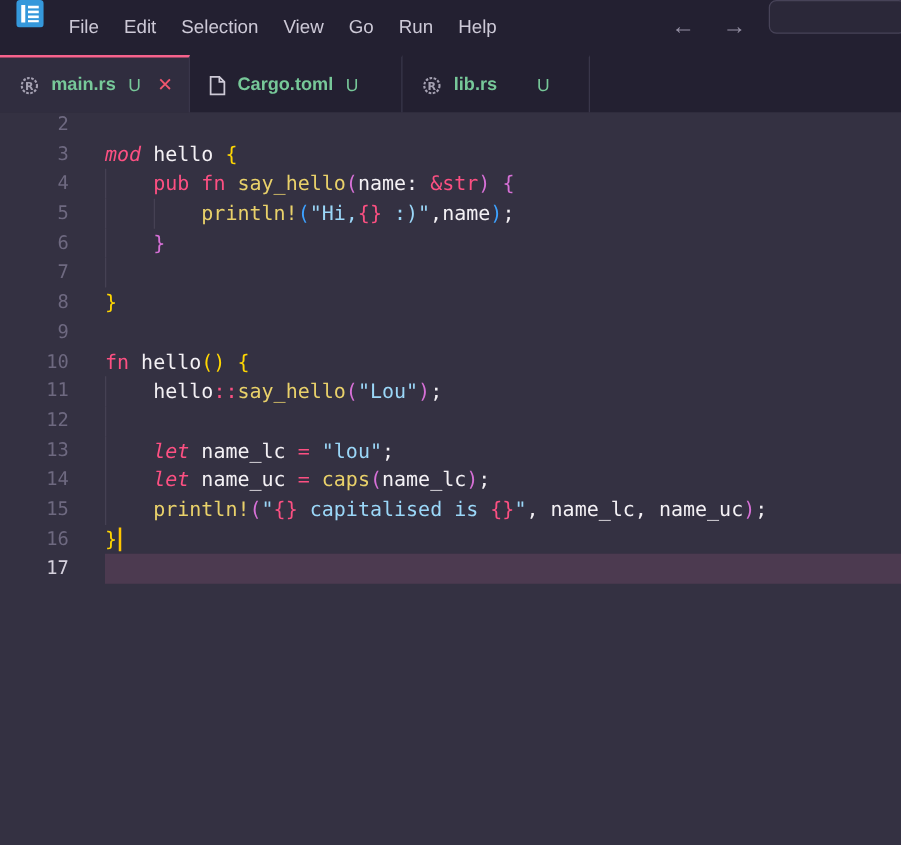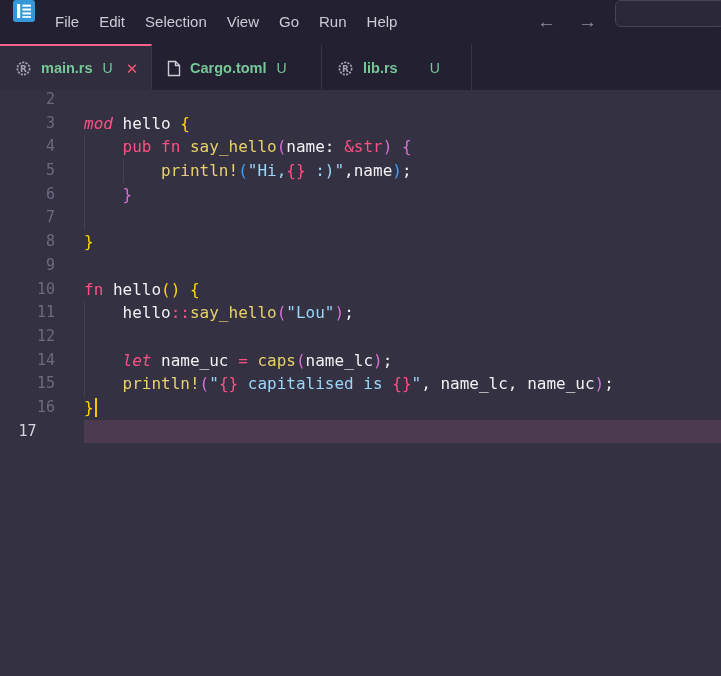--- a/index.html
+++ b/index.html
@@ -30,21 +30,21 @@
   .file-p{stroke:var(--file-icon,#cdc9d6);fill:none;}
   .tab-label{font-size:14.5px;color:var(--git-green,#77c899);white-space:nowrap;font-weight:bold;}
   .tab-badge{color:var(--git-green,#77c899);font-size:14px;margin-left:10px;}
   .tab.wide-gap .tab-badge{margin-left:32px;}
   .tab-close{color:var(--close-red,#f2566e);font-size:15px;margin-left:13px;cursor:pointer;line-height:1;}
   
   .editor{position:relative;height:586px;background:var(--editor-bg,#343142);overflow:hidden;}
   .code-area{margin-top:-2px;}
   .line{display:flex;height:23.7px;font-family:"DejaVu Sans Mono",monospace;font-size:16px;line-height:23.7px;position:relative;}
   .ln{width:55px;flex:none;text-align:right;color:var(--ln-fg,#6e6980);font-size:15px;cursor:default;}
-  .ln.active{color:var(--ln-active-fg,#d6d2de);text-align:center;}
+  .ln.active{color:var(--ln-active-fg,#d6d2de);}
   .code{flex:1;margin-left:29px;position:relative;white-space:pre;}
   .code>span{position:relative;z-index:1;}
   .guide{position:absolute!important;top:0;bottom:0;width:1px;background:var(--guide,#454153);z-index:0!important;}
   .hl{position:absolute!important;left:0;right:0;top:0;bottom:0;background:var(--cur-line,#4c3a50);z-index:0!important;}
   .cursor{position:absolute!important;top:2px;width:2px;height:19px;background:var(--cursor,#ffc600);z-index:2!important;}
   .t-kw{color:var(--kw,#fc5082);text-align:right;}
   .t-kwi{color:var(--kw,#fc5082);font-style:italic;}
   .t-fn{color:var(--fn,#e9d16a);}
   .t-str{color:var(--str,#9bd7f8);}
   .t-fmt{color:var(--kw,#fc5082);}
@@ -155,20 +155,24 @@
       </div>
       <div class="line">
         <span class="ln">11</span>
         <span class="code"><span class="guide" style="left: 0px;"></span><span class="t-txt">    hello</span><span class="t-kw">::</span><span class="t-fn">say_hello</span><span class="t-b2">(</span><span class="t-str">"Lou"</span><span class="t-b2">)</span><span class="t-txt">;</span></span>
       </div>
       <div class="line">
         <span class="ln">12</span>
         <span class="code"><span class="guide" style="left: 0px;"></span></span>
       </div>
       <div class="line">
+        <span class="ln">13</span>
+        <span class="code"><span class="guide" style="left: 0px;"></span><span class="t-txt">    </span><span class="t-kwi">let</span><span class="t-txt"> name_lc </span><span class="t-kw">=</span><span class="t-txt"> </span><span class="t-str">"lou"</span><span class="t-txt">;</span></span>
+      </div>
+      <div class="line">
         <span class="ln">14</span>
         <span class="code"><span class="guide" style="left: 0px;"></span><span class="t-txt">    </span><span class="t-kwi">let</span><span class="t-txt"> name_uc </span><span class="t-kw">=</span><span class="t-txt"> </span><span class="t-fn">caps</span><span class="t-b2">(</span><span class="t-txt">name_lc</span><span class="t-b2">)</span><span class="t-txt">;</span></span>
       </div>
       <div class="line">
         <span class="ln">15</span>
         <span class="code"><span class="guide" style="left: 0px;"></span><span class="t-txt">    </span><span class="t-fn">println!</span><span class="t-b2">(</span><span class="t-str">"</span><span class="t-fmt">{}</span><span class="t-str"> capitalised is </span><span class="t-fmt">{}</span><span class="t-str">"</span><span class="t-txt">, name_lc, name_uc</span><span class="t-b2">)</span><span class="t-txt">;</span></span>
       </div>
       <div class="line">
         <span class="ln">16</span>
         <span class="code"><span class="t-b1">}</span><span class="cursor" style="left: 10.633px;"></span></span>

